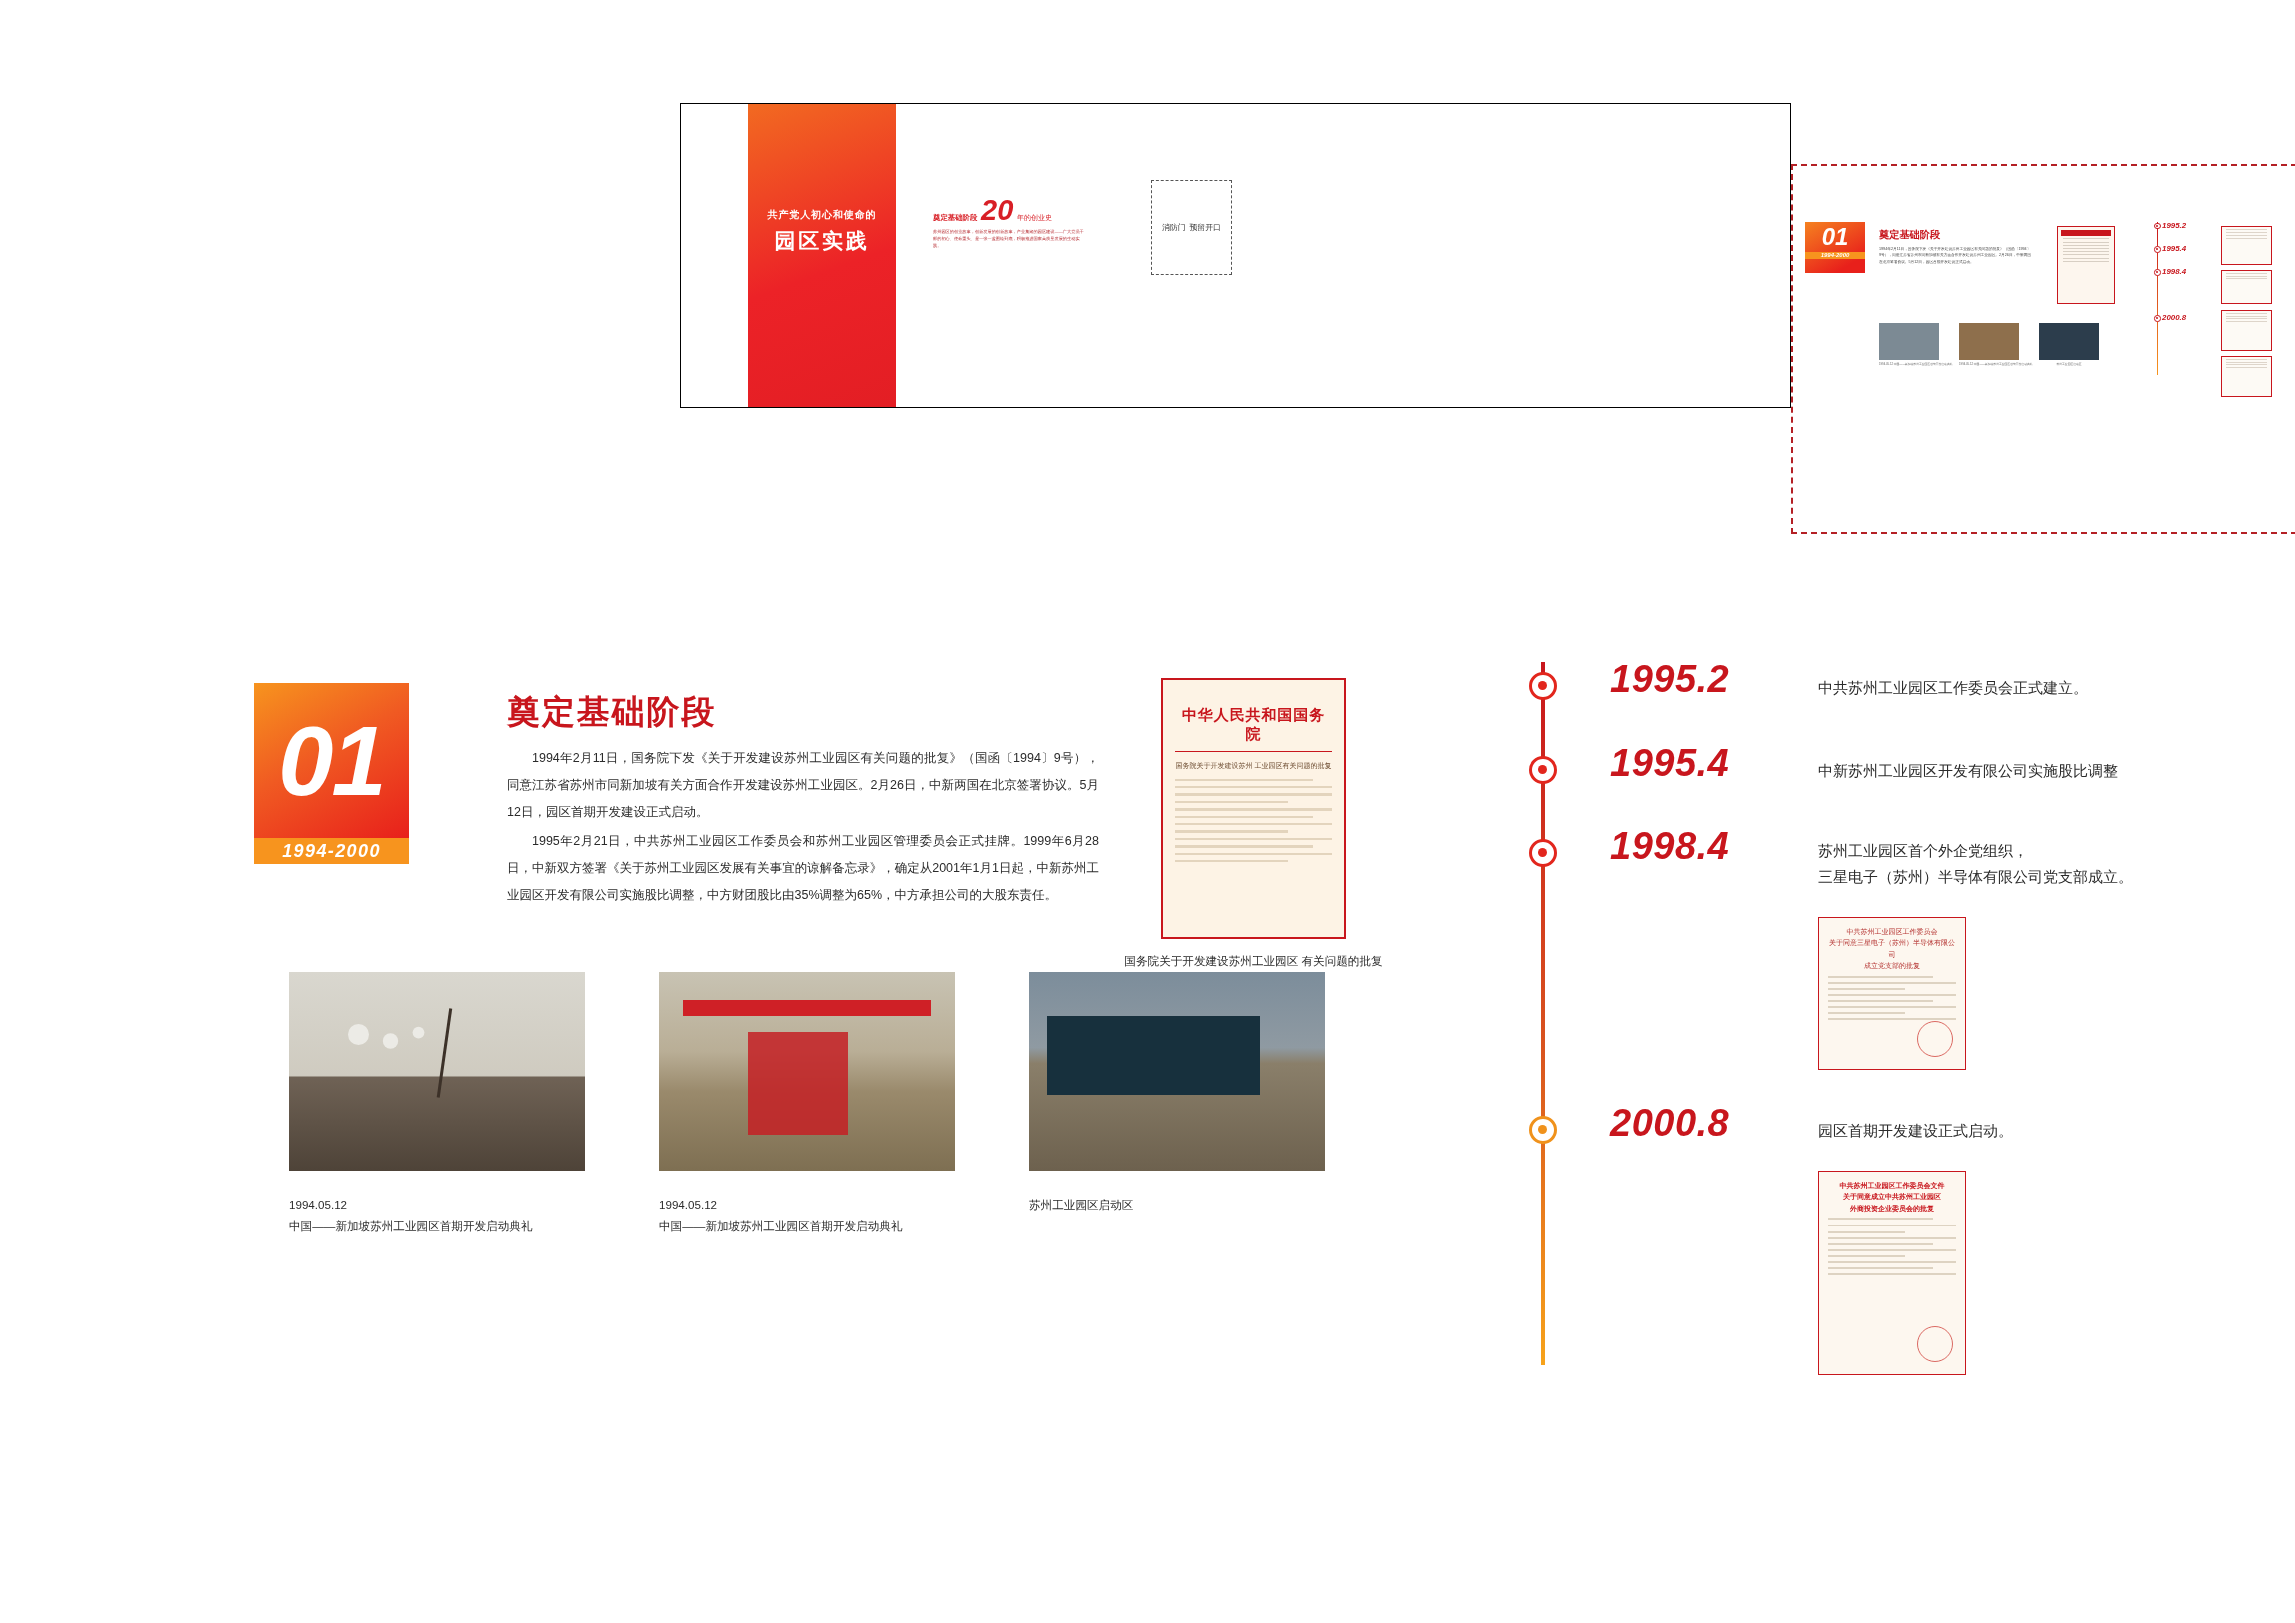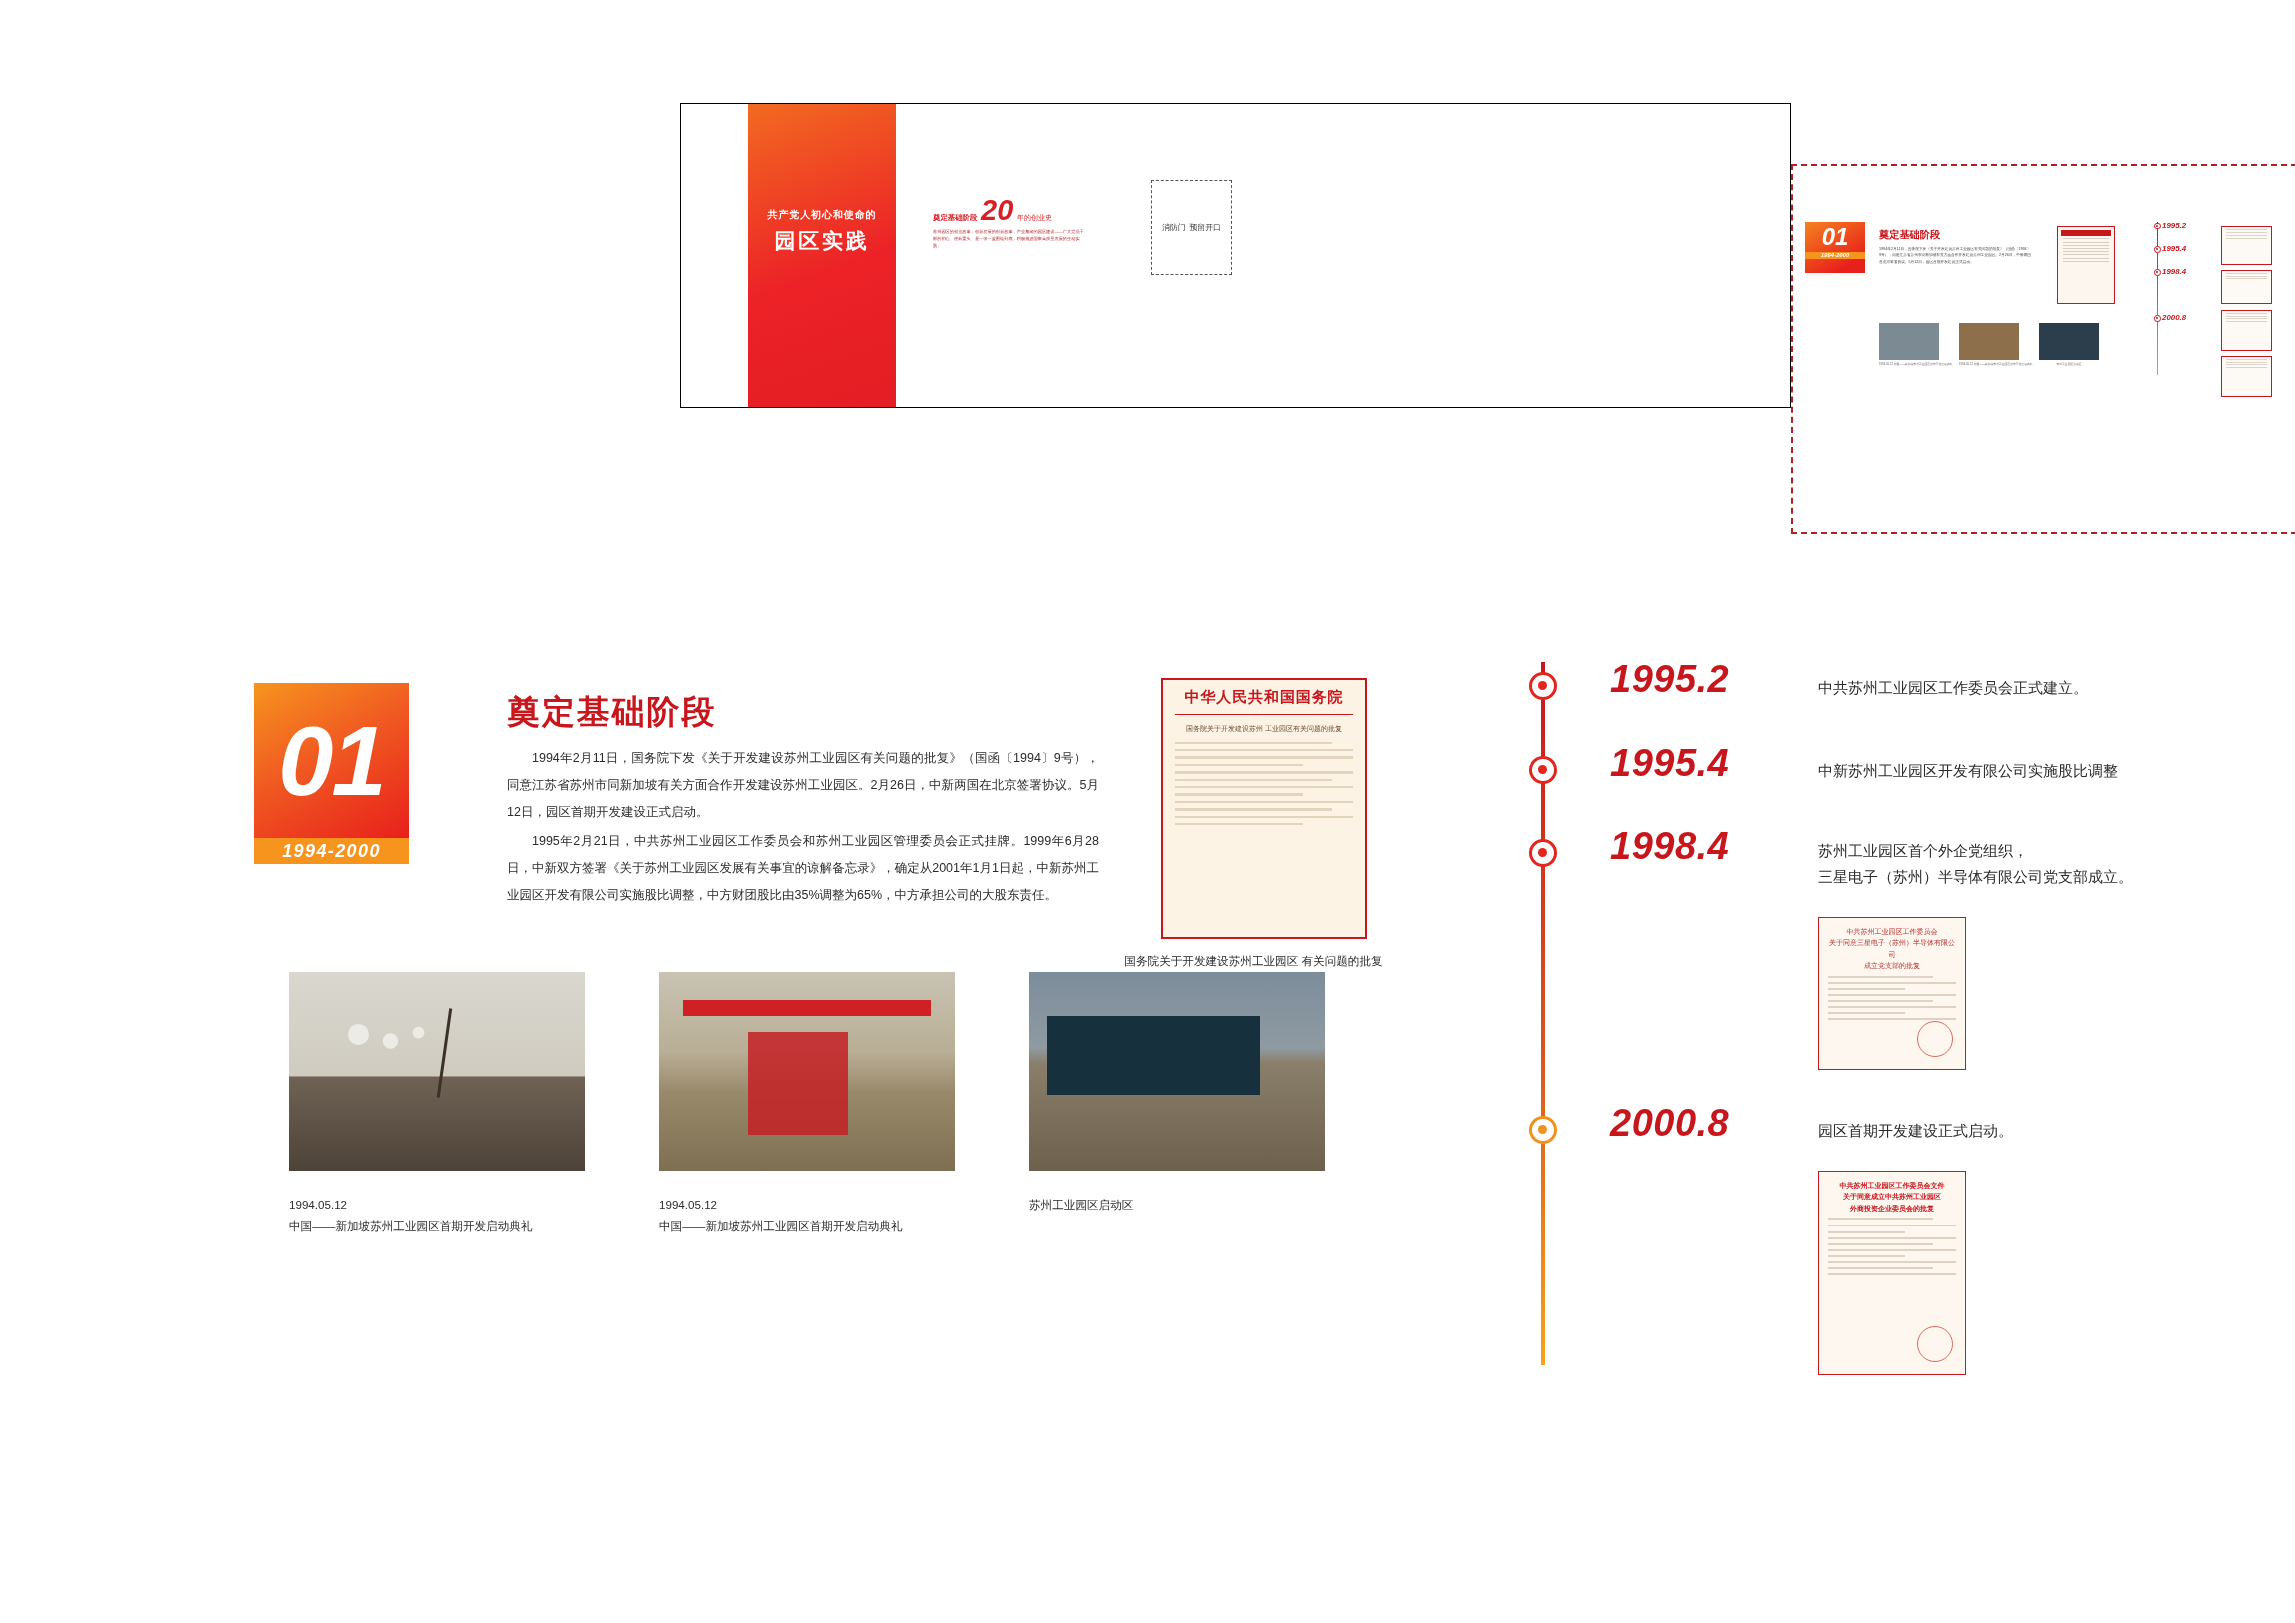--- a/index.html
+++ b/index.html
@@ -316,26 +316,26 @@
     color: #2b2b2b;
     text-align: justify;
   }
   .body-text p { margin: 0 0 2.8px 0; text-indent: 2em; }
 
   
   .doc-gazette {
     position: absolute;
     left: 1161px;
     top: 39px;
-    width: 206px;
+    width: 185px;
     height: 261px;
     background: #fdf3e5;
     border: 2.3px solid #c8161d;
     box-sizing: border-box;
-    padding: 8px 12px;
+    padding: 26px 12px;
   }
   .doc-gazette .dg-title {
     text-align: center;
     color: #c8161d;
     font-size: 15px;
     font-weight: bold;
     letter-spacing: 0.9px;
     border-bottom: 1.4px solid #c8161d;
     padding-bottom: 6.5px;
     margin-bottom: 7.4px;

